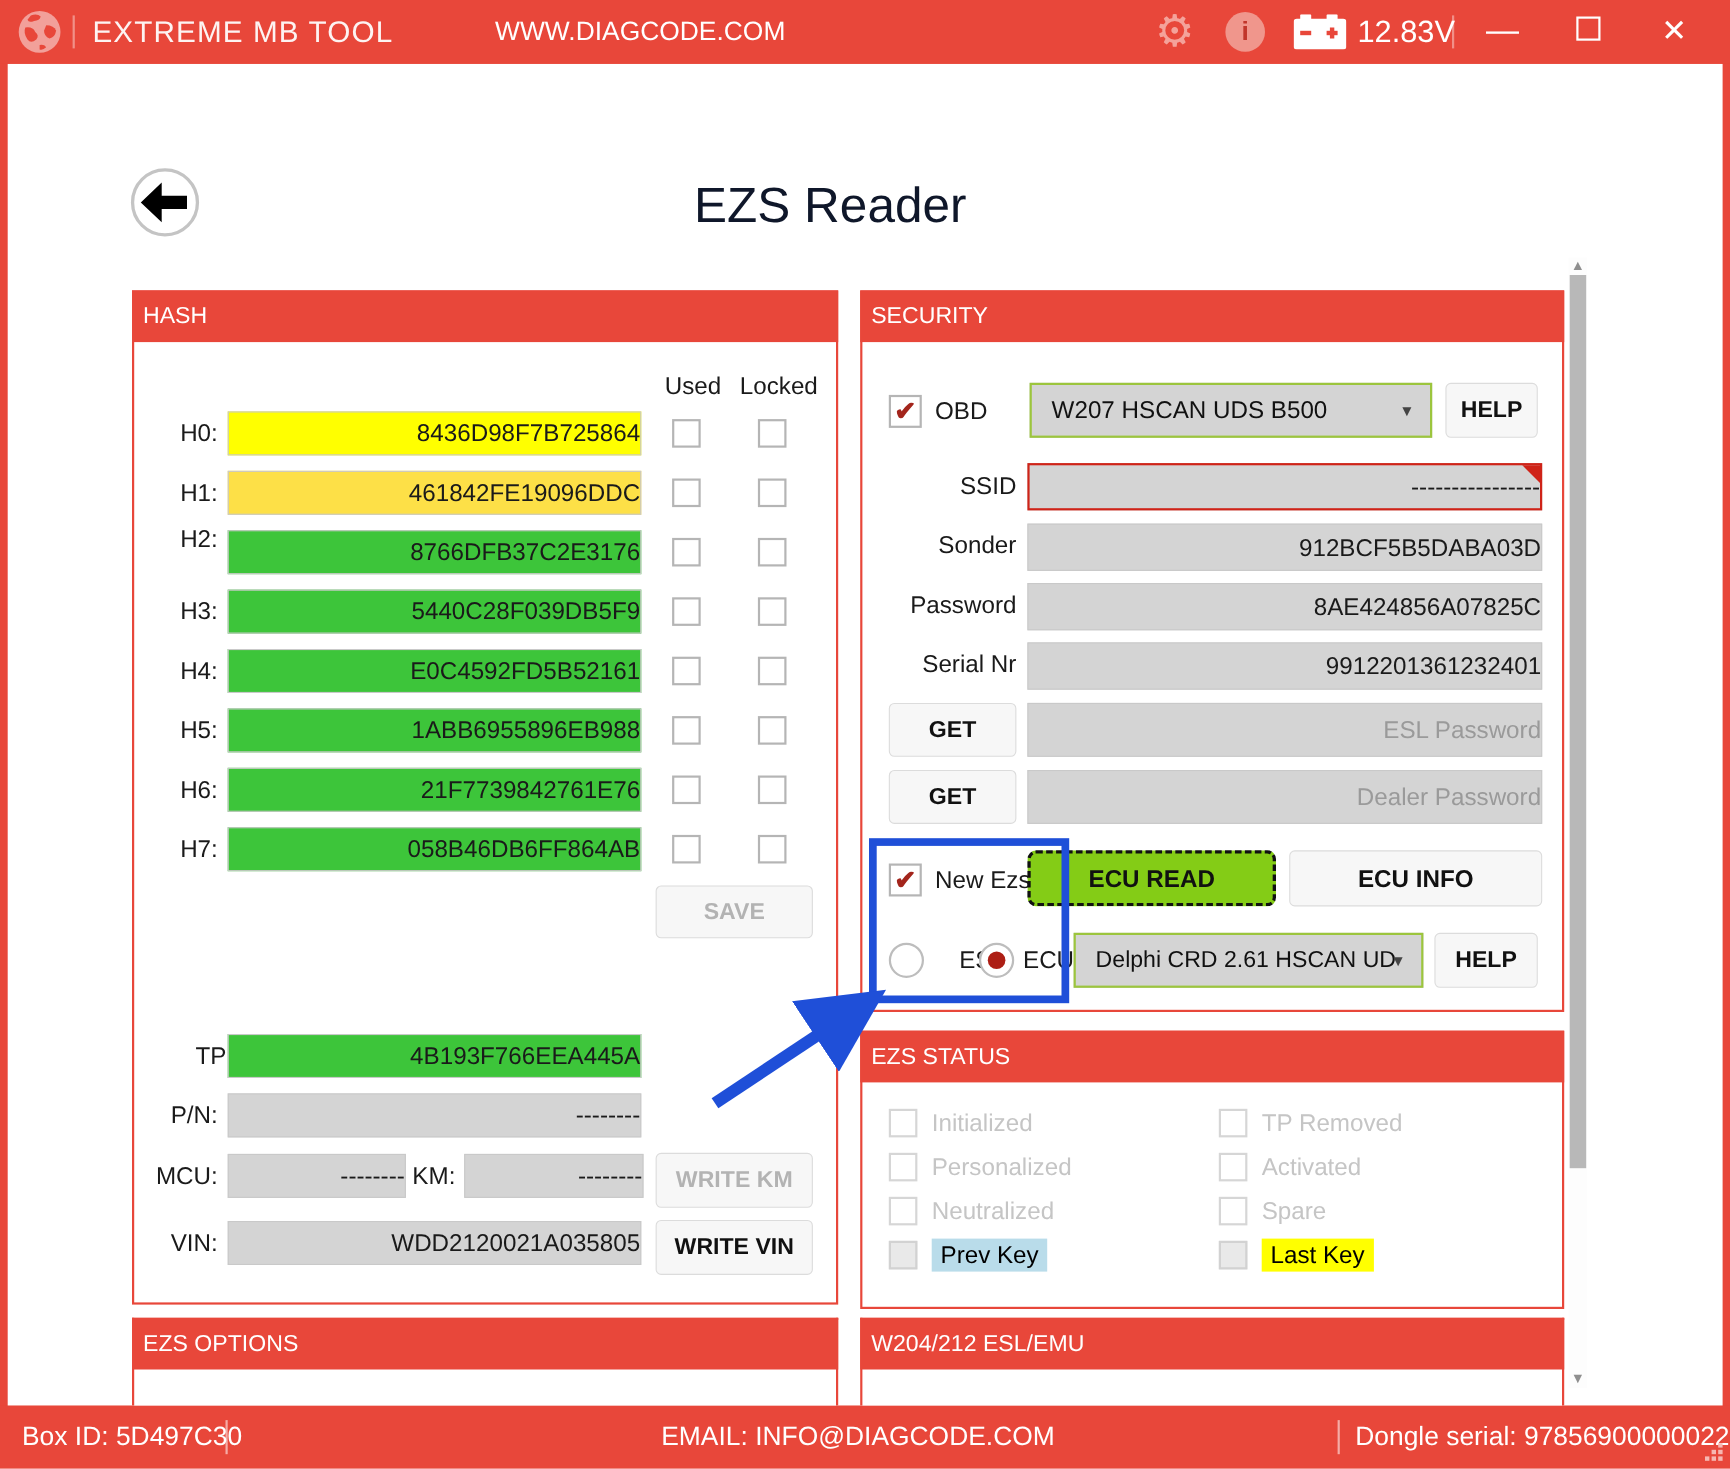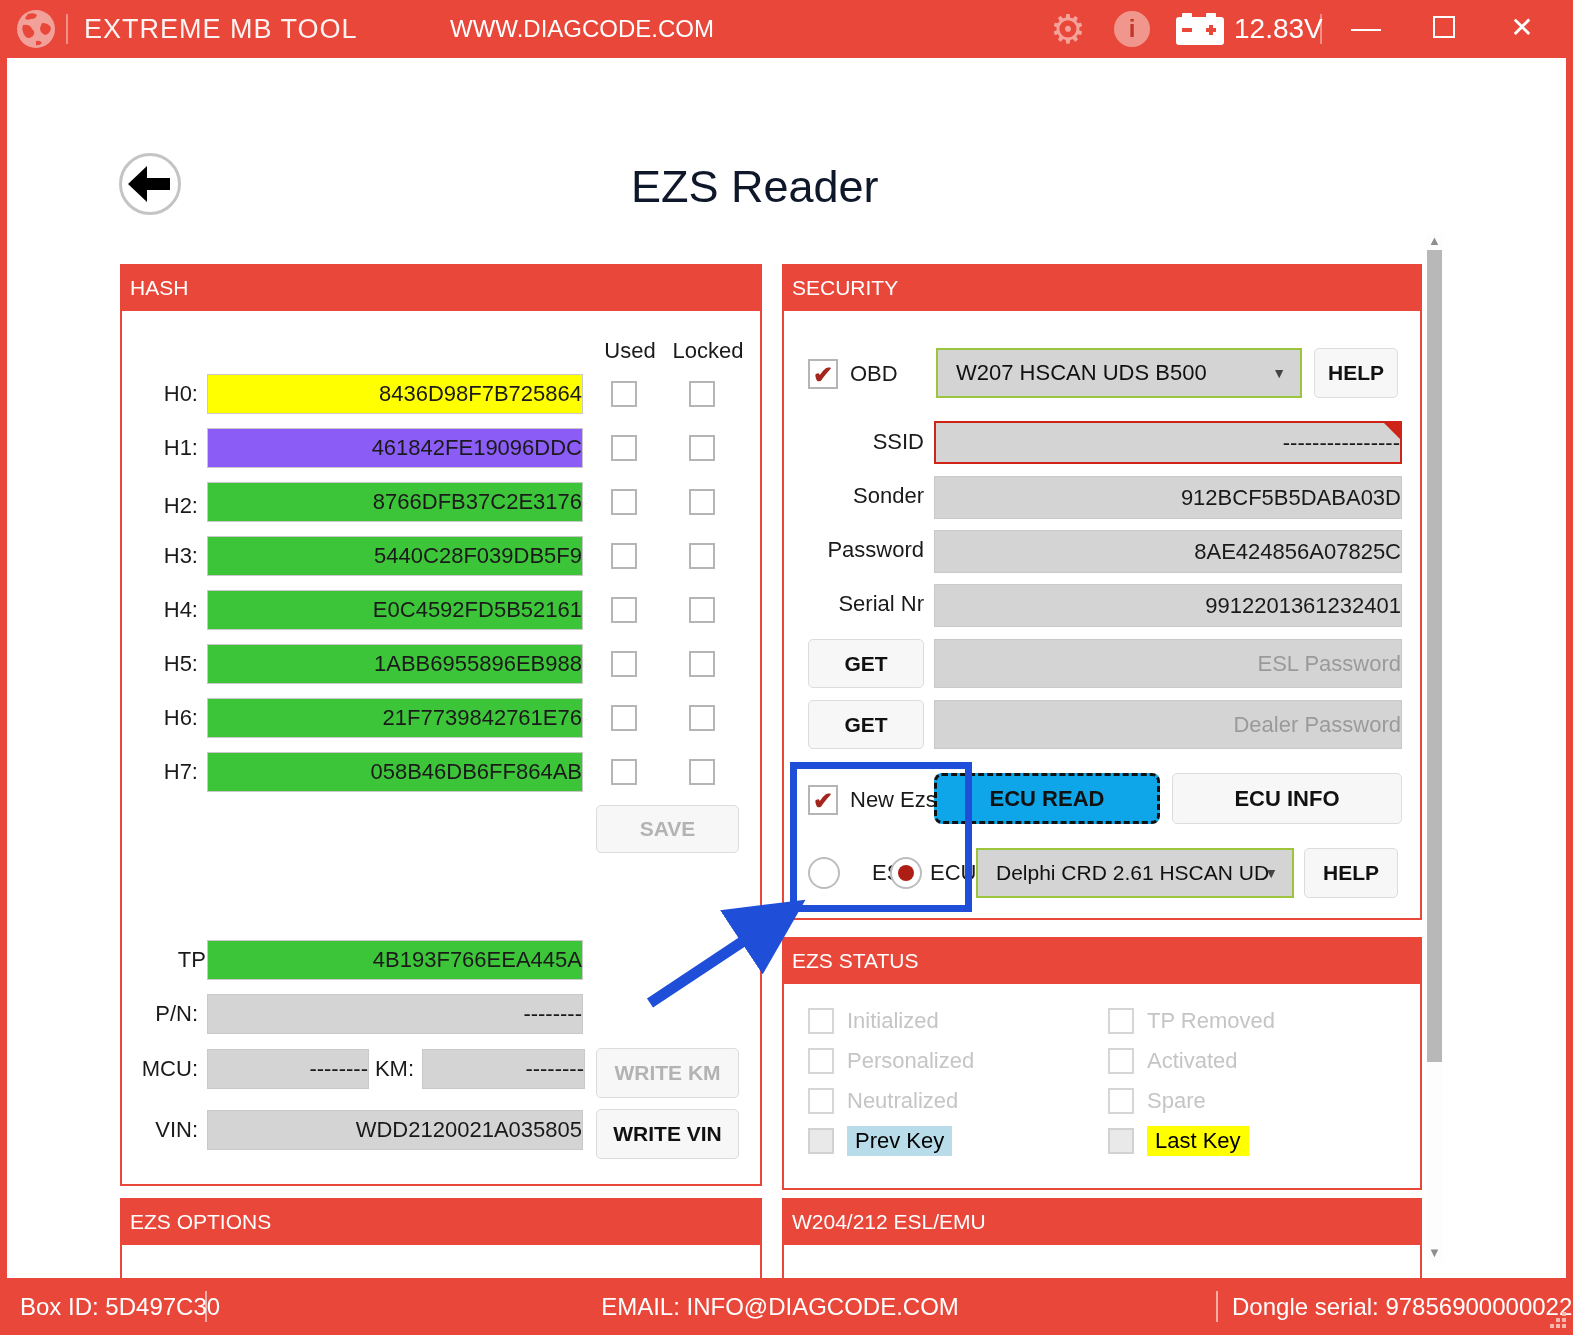--- a/index.html
+++ b/index.html
@@ -123,26 +123,26 @@
     <div class="collabel" style="left:546px; top:72px; width:80px;">Locked</div>
 
     <div>
       <div class="rowlabel" style="left:0; top:108px; width:76px;">H0:</div>
       <div class="field" style="left: 85px; top: 108px; width: 376px; background-color: rgb(255, 255, 0);">8436D98F7B725864</div>
       <div class="checkbox cb-sm" style="left:489px; top:115px;"></div>
       <div class="checkbox cb-sm" style="left:567px; top:115px;"></div>
     </div>
     <div>
       <div class="rowlabel" style="left:0; top:162px; width:76px;">H1:</div>
-      <div class="field" style="left: 85px; top: 162px; width: 376px; background-color: #8b5cf6;">461842FE19096DDC</div>
+      <div class="field" style="left: 85px; top: 162px; width: 376px; background-color: #fde047;">461842FE19096DDC</div>
       <div class="checkbox cb-sm" style="left:489px; top:169px;"></div>
       <div class="checkbox cb-sm" style="left:567px; top:169px;"></div>
     </div>
     <div>
-      <div class="rowlabel" style="left:0; top:220px; width:76px;">H2:</div>
+      <div class="rowlabel" style="left:0; top:204px; width:76px;">H2:</div>
       <div class="field" style="left: 85px; top: 216px; width: 376px; background-color: rgb(61, 197, 58);">8766DFB37C2E3176</div>
       <div class="checkbox cb-sm" style="left:489px; top:223px;"></div>
       <div class="checkbox cb-sm" style="left:567px; top:223px;"></div>
     </div>
     <div>
       <div class="rowlabel" style="left:0; top:270px; width:76px;">H3:</div>
       <div class="field" style="left: 85px; top: 270px; width: 376px; background-color: rgb(61, 197, 58);">5440C28F039DB5F9</div>
       <div class="checkbox cb-sm" style="left:489px; top:277px;"></div>
       <div class="checkbox cb-sm" style="left:567px; top:277px;"></div>
     </div>
@@ -217,21 +217,21 @@
     <div class="field" style="left:150px; top:318px; width:468px; height:43px; line-height:41px;">9912201361232401</div>
 
     <div class="btn" style="left:24px; top:373px; width:116px; height:49px; line-height:47px;">GET</div>
     <div class="field ph-text" style="left:150px; top:373px; width:468px; height:49px; line-height:47px;">ESL Password</div>
 
     <div class="btn" style="left:24px; top:434px; width:116px; height:49px; line-height:47px;">GET</div>
     <div class="field ph-text" style="left:150px; top:434px; width:468px; height:49px; line-height:47px;">Dealer Password</div>
 
     <div class="checkbox cb-md checked" style="left:24px; top:519px;"></div>
     <div class="rowlabel" style="left:66px; top:514px; width:110px; text-align:left;">New Ezs</div>
-    <div class="btn" style="left:150px; top:507px; width:226px; height:51px; line-height:45px; background:#0ea5e9; border:3px dashed #111; border-radius:8px; font-size:22px;">ECU READ</div>
+    <div class="btn" style="left:150px; top:507px; width:226px; height:51px; line-height:45px; background:#84cc16; border:3px dashed #111; border-radius:8px; font-size:22px;">ECU READ</div>
     <div class="btn" style="left:388px; top:507px; width:230px; height:51px; line-height:49px; font-size:22px;">ECU INFO</div>
 
     <div class="radio" style="left:24px; top:591px;"></div>
     <div class="rowlabel" style="left:64px; top:587px; width:48px; text-align:left;margin-left:24px;">ESL</div>
     <div class="radio checked" style="left:106px; top:591px;"></div>
     <div class="rowlabel" style="left:146px; top:587px; width:52px; text-align:left;">ECU</div>
 
     <div class="dropdown" style="left:192px; top:582px; width:318px; height:50px; line-height:46px; font-size:21px;">
       <span>Delphi CRD 2.61 HSCAN UD</span>
       <span class="dd-arrow">▼</span>

